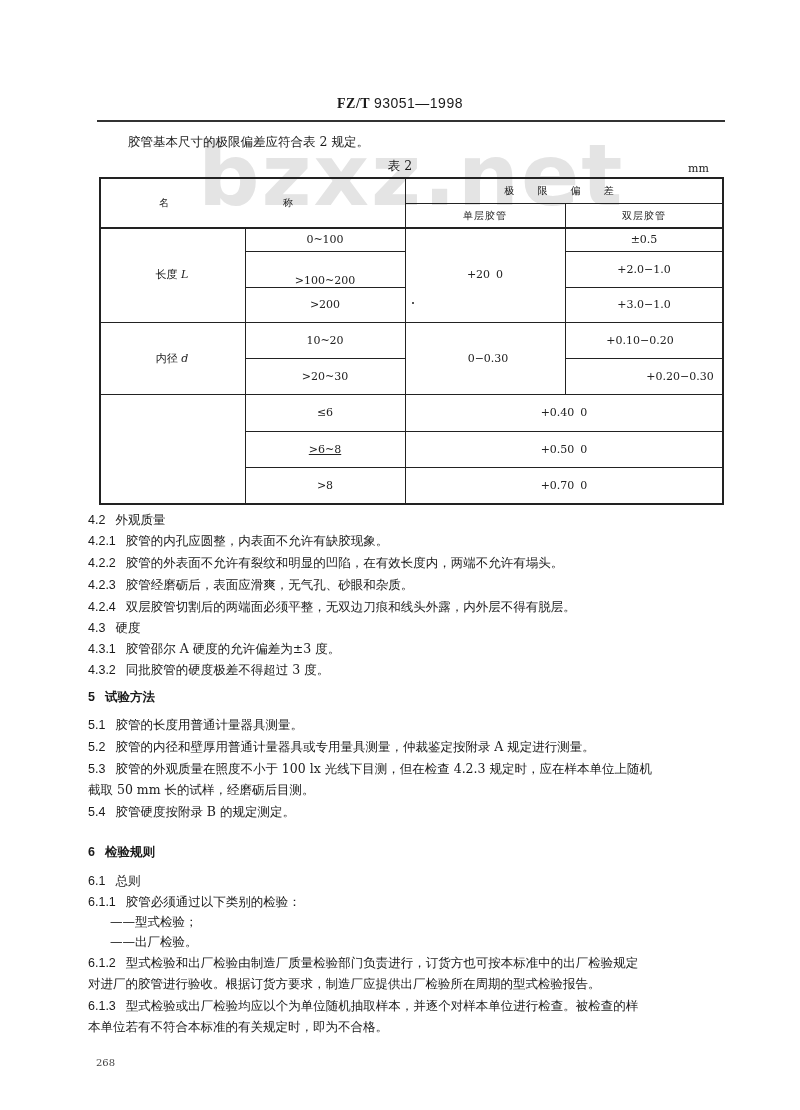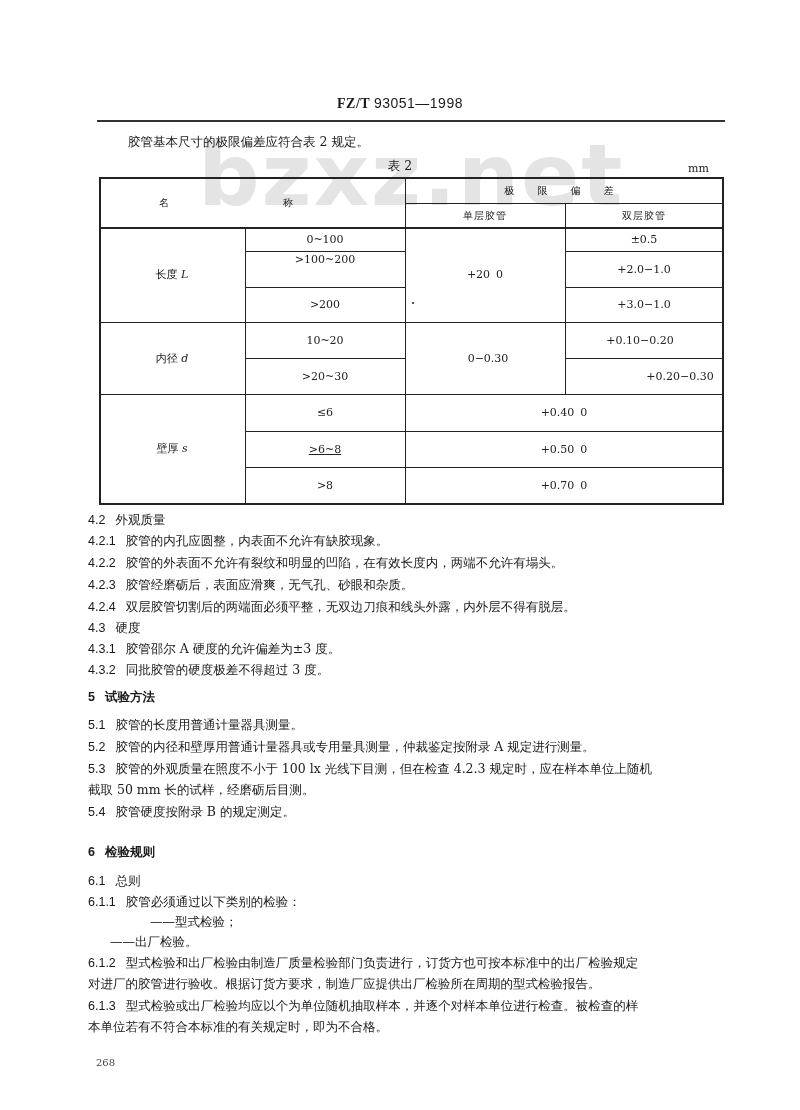--- a/index.html
+++ b/index.html
@@ -94,21 +94,21 @@
   <div class="cell hdr" style="left:405px; top:177px; width:318px; height:26px;">
     <span class="spread">极 限 偏 差</span>
   </div>
   <div class="cell hdr" style="left:405px; top:203px; width:160px; height:24px;">单层胶管</div>
   <div class="cell hdr" style="left:565px; top:203px; width:158px; height:24px;">双层胶管</div>
 
   <div class="cell" style="left:99px; top:227px; width:146px; height:95px; flex-direction:row;">
     <span>长度</span>&nbsp;<span class="label-var">L</span>
   </div>
   <div class="cell" style="left:245px; top:227px; width:160px; height:24px;">0~100</div>
-  <div class="cell" style="left:245px; top:241px; width:160px; height:36px;">&gt;100~200</div>
+  <div class="cell" style="left:245px; top:262px; width:160px; height:36px;">&gt;100~200</div>
   <div class="cell" style="left:245px; top:287px; width:160px; height:35px;">&gt;200</div>
   <div class="cell" style="left:405px; top:227px; width:160px; height:95px;">
     <div class="tol">
       <span>+20</span>
       <span style="padding-left:6px;">0</span>
     </div>
   </div>
   <div class="abs" style="left:412px; top:302px; width:2px; height:2px; background:#555;"></div>
   <div class="cell" style="left:565px; top:227px; width:158px; height:24px;">±0.5</div>
   <div class="cell" style="left:565px; top:251px; width:158px; height:36px;">
@@ -141,23 +141,20 @@
         <span>−0.20</span>
       </div>
   </div>
   <div class="cell" style="left:565px; top:358px; width:158px; height:36px;margin-left:36px;">
     <div class="tol">
         <span>+0.20</span>
         <span>−0.30</span>
       </div>
   </div>
 
-  <div class="cell" style="left:99px; top:394px; width:146px; height:109px; flex-direction:row;">
-    <span>壁厚</span>&nbsp;<span class="label-var">s</span>
-  </div>
   <div class="cell" style="left:245px; top:394px; width:160px; height:37px;">≤6</div>
   <div class="cell" style="left:245px; top:431px; width:160px; height:36px;text-decoration:underline;">&gt;6~8</div>
   <div class="cell" style="left:245px; top:467px; width:160px; height:36px;">&gt;8</div>
   <div class="cell" style="left:405px; top:394px; width:318px; height:37px;">
     <div class="tol">
         <span>+0.40</span>
         <span style="padding-left:6px;">0</span>
       </div>
   </div>
   <div class="cell" style="left:405px; top:431px; width:318px; height:36px;">
@@ -186,20 +183,20 @@
 <div class="abs sec" style="top:689px;"><span class="no h1">5</span><span class="h1">试验方法</span></div>
 <div class="abs sec" style="top:717px;"><span class="no">5.1</span><span>胶管的长度用普通计量器具测量。</span></div>
 <div class="abs sec" style="top:739px;"><span class="no">5.2</span><span>胶管的内径和壁厚用普通计量器具或专用量具测量，仲裁鉴定按附录 A 规定进行测量。</span></div>
 <div class="abs sec" style="top:761px;"><span class="no">5.3</span><span>胶管的外观质量在照度不小于 100 lx 光线下目测，但在检查 4.2.3 规定时，应在样本单位上随机</span></div>
 <div class="abs cont" style="top:782px;">截取 50 mm 长的试样，经磨砺后目测。</div>
 <div class="abs sec" style="top:804px;"><span class="no">5.4</span><span>胶管硬度按附录 B 的规定测定。</span></div>
 
 <div class="abs sec" style="top:844px;"><span class="no h1">6</span><span class="h1">检验规则</span></div>
 <div class="abs sec" style="top:873px;"><span class="no">6.1</span><span>总则</span></div>
 <div class="abs sec" style="top:894px;"><span class="no">6.1.1</span><span>胶管必须通过以下类别的检验：</span></div>
-<div class="abs dash" style="top:914px;margin-left:40px;">——型式检验；</div>
+<div class="abs dash" style="top:914px;">——型式检验；</div>
 <div class="abs dash" style="top:934px;">——出厂检验。</div>
 <div class="abs sec" style="top:955px;"><span class="no">6.1.2</span><span>型式检验和出厂检验由制造厂质量检验部门负责进行，订货方也可按本标准中的出厂检验规定</span></div>
 <div class="abs cont" style="top:976px;">对进厂的胶管进行验收。根据订货方要求，制造厂应提供出厂检验所在周期的型式检验报告。</div>
 <div class="abs sec" style="top:998px;"><span class="no">6.1.3</span><span>型式检验或出厂检验均应以个为单位随机抽取样本，并逐个对样本单位进行检查。被检查的样</span></div>
 <div class="abs cont" style="top:1019px;">本单位若有不符合本标准的有关规定时，即为不合格。</div>
 
 <div class="abs pageno">268</div>
 
 </body></html>

